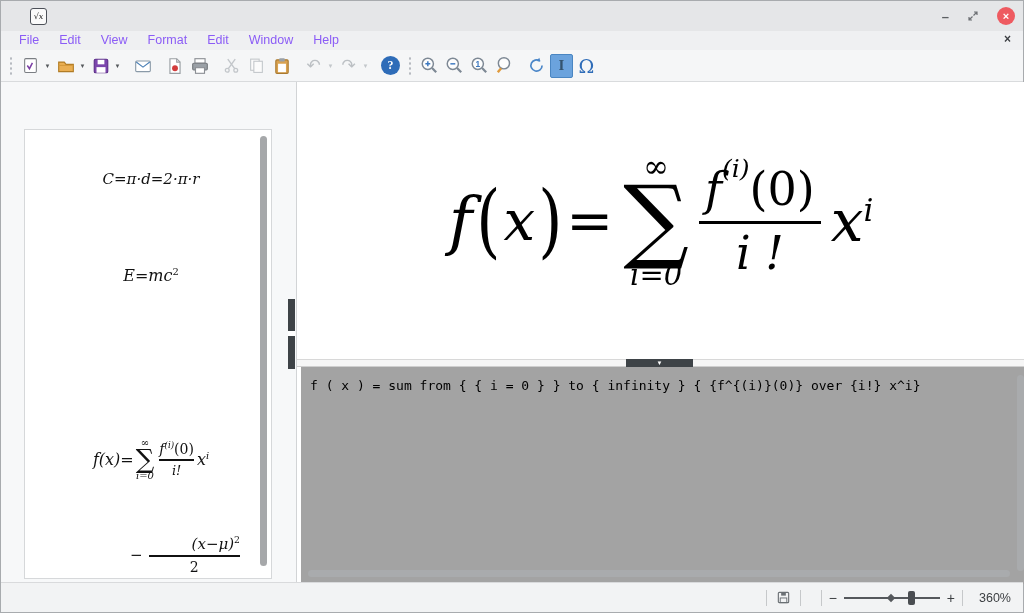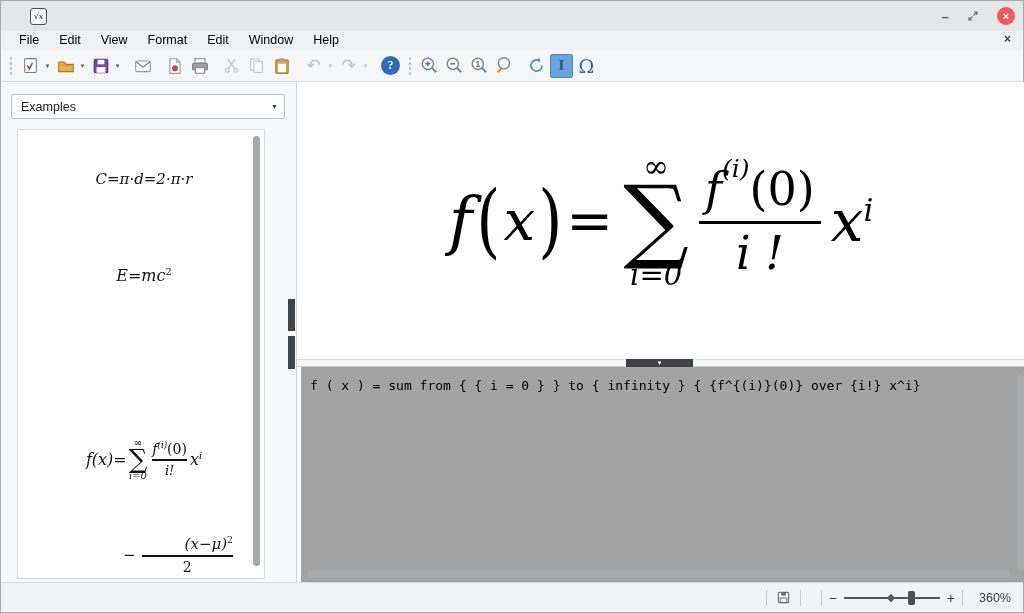--- a/index.html
+++ b/index.html
@@ -12,21 +12,21 @@
               display:flex; align-items:center; justify-content:center; font-family:"DejaVu Serif",serif; font-size:8px; font-style:italic; color:#2d2d2d; }
   .title-text { margin-left:12px; font-size:12.5px; font-weight:bold; color:#6b635c; }
   .win-controls { position:absolute; right:8px; top:0; height:30px; display:flex; align-items:center; gap:18px; }
   .win-min { color:#5c5f63; font-size:13px; font-weight:bold; line-height:1; }
   .win-restore svg { display:block; }
   .win-close { width:18px; height:18px; border-radius:50%; background:#ee5a60; color:#fff; font-size:11px; font-weight:bold;
                display:flex; align-items:center; justify-content:center; line-height:1; }
 
   
   .menubar { position:absolute; left:0; top:30px; width:100%; height:19px; background:#eff0f2; display:flex; align-items:center; padding-left:8px; }
-  .menu-item { font-size:12.5px; color:#000000; padding:1px 10px 2px 10px; }
+  .menu-item { font-size:12.5px; color:#8b5cf6; padding:1px 10px 2px 10px; }
   .menubar-close { position:absolute; right:12px; top:1px; font-size:12px; font-weight:bold; color:#3c3f43; }
 
   
   .toolbar { position:absolute; left:0; top:49px; width:100%; height:32px; background:#f5f6f7; border-bottom:1px solid #d9dbdd;
              display:flex; align-items:center; padding:0 3px; }
   .grip { width:4px; height:20px; margin:0 5px; background-image:radial-gradient(circle,#b6bac0 1px,transparent 1.3px); background-size:4px 5px; background-repeat:repeat-y; }
   .tbtn { width:23px; height:24px; display:flex; align-items:center; justify-content:center; border-radius:2px; margin:0 1px; }
   .tbtn.active { background:#6ba3dd; border:1px solid #4a86c2; }
   .caret { font-size:6px; color:#55585c; width:9px; text-align:center; margin-right:1px; }
   .caret.dis { color:#c3c7cb; }
@@ -38,21 +38,21 @@
 
   
   .content { position:absolute; left:0; top:81px; width:100%; height:502px; background:#fff; }
 
   
   .sidebar { position:absolute; left:0; top:0; width:296px; height:100%; background:#f7f8f9; border-right:1px solid #d2d4d6; }
   .combo { position:absolute; left:10px; top:12px; width:274px; height:25px; background:#fff; border:1px solid #bfc3c6; border-radius:2px;
            display:flex; align-items:center; padding-left:9px; font-size:12.5px; color:#222; }
   .combo .caret-box { position:absolute; right:6px; top:0; height:100%; display:flex; align-items:center; }
   .combo .caret-box span { font-size:7px; color:#444; }
-  .examples-panel { position:absolute; left:16px; top:47px; width:248px; height:450px; background:#fff; border:1px solid #d6d8da; overflow:hidden; }
+  .examples-panel { position:absolute; left:23px; top:47px; width:248px; height:450px; background:#fff; border:1px solid #d6d8da; overflow:hidden; }
   .panel-scrollbar { position:absolute; right:4px; top:6px; width:7px; height:430px; background:#a6a8aa; border-radius:4px; }
 
   .math { font-family:"DejaVu Serif","DejaVu Sans",serif; color:#111; }
   .it { font-style:italic; }
   .ex-item { position:absolute; left:0; width:252px; text-align:center; }
   .ex-row { display:inline-flex; align-items:center; }
   sup.s { font-size:0.62em; vertical-align:super; line-height:0; }
 
   .mini-sum { display:inline-flex; flex-direction:column; align-items:center; line-height:1; margin:0 2px; }
   .mini-frac { display:inline-flex; flex-direction:column; align-items:center; margin:0 3px; }
@@ -260,26 +260,20 @@
       <span class="ibeam">I</span>
     </div>
     <div class="tbtn">
       <span class="omega">Ω</span>
     </div>
   </div>
 
   <div class="content">
 
     <div class="sidebar">
-      <div class="combo">
-        <span>Examples</span>
-        <span class="caret-box">
-            <span>▼</span>
-          </span>
-      </div>
 
       <div class="examples-panel">
 
         <div class="ex-item math it" style="top:40px; font-size:15px;">
           <span>C=π·d=2·π·r</span>
         </div>
 
         <div class="ex-item math" style="top:136px; font-size:16px;">
           <span class="it">E=mc</span><sup class="s">2</sup>
         </div>

